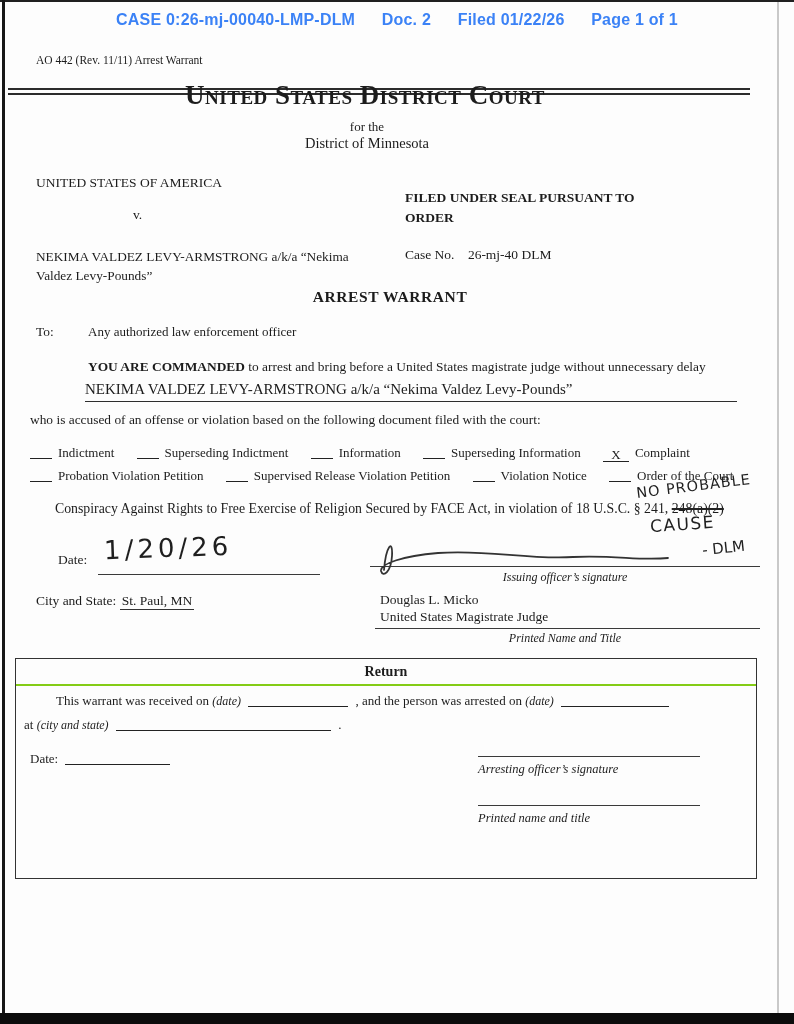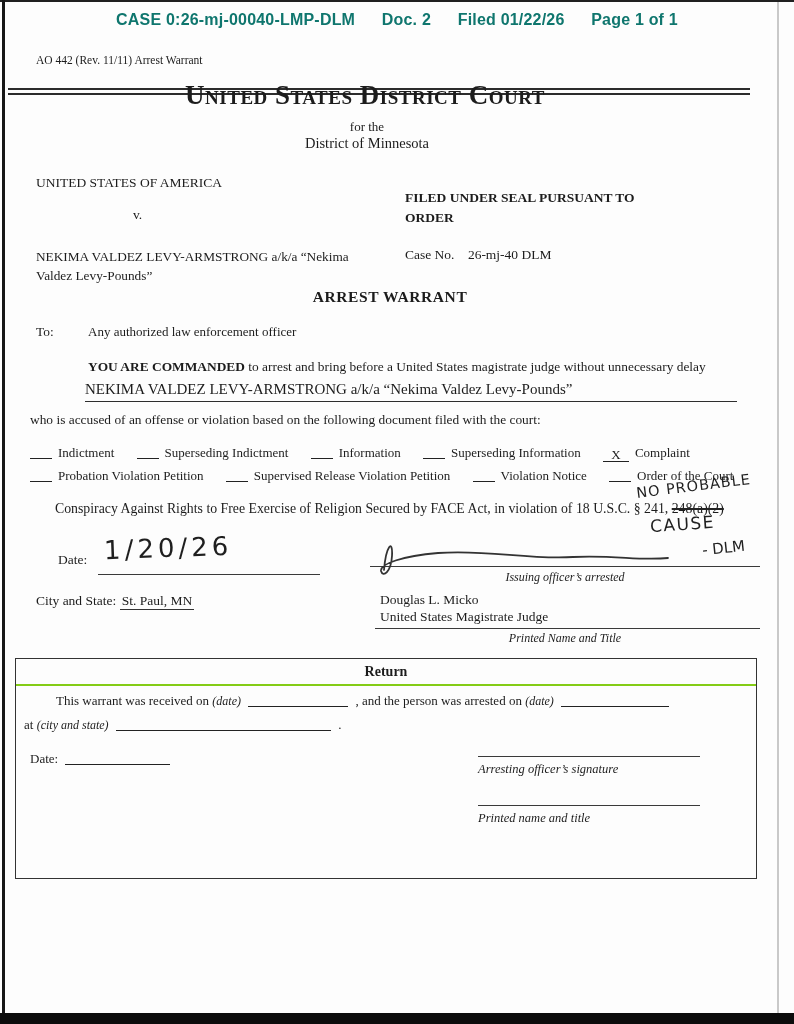--- a/index.html
+++ b/index.html
@@ -14,21 +14,21 @@
 
   
   .edge-left  { left:2px; top:0; width:3px;  height:1014px; background:#171717; }
   .edge-top   { left:0; top:0; width:794px; height:2px;  background:#202020; }
   .edge-bottom{ left:0; top:1013px; width:794px; height:11px; background:#0c0c0c; }
   .edge-right { left:777px; top:2px; width:2px; height:1011px; background:#c9c9c9; }
 
   .case-header {
     left:0; top:11px; width:794px; text-align:center;
     font-family:"Liberation Sans", sans-serif;
-    font-size:16px; font-weight:600; color:#0f766e; letter-spacing:.2px;
+    font-size:16px; font-weight:600; color:#3b82f6; letter-spacing:.2px;
   }
   .case-header span { margin:0 11px; }
 
   .form-id { left:36px; top:54px; font-size:11.5px; }
 
   .double-rule {
     left:8px; top:88px; width:742px; height:3px;
     border-top:2px solid #2c2c2c; border-bottom:2px solid #2c2c2c;
   }
   .court-title {
@@ -183,21 +183,21 @@
   <div class="abs hand ann3">- DLM</div>
 
   <div class="abs date-label">Date:</div>
   <div class="abs hand hand-date">1/20/26</div>
   <div class="line" style="left:98px; top:574px; width:222px;"></div>
 
   <div class="line" style="left:370px; top:566px; width:390px;"></div>
   <svg class="abs" style="left:368px; top:530px;" width="320" height="48" viewBox="0 0 320 48">
     <path d="M16,40 C18,16 25,8 24,26 C23,42 15,48 13,41 C12,34 34,26 70,23 C118,19 160,30 205,27 C248,25 272,31 300,28" fill="none" stroke="#333" stroke-width="1.8" stroke-linecap="round"></path>
   </svg>
-  <div class="abs sig-label">Issuing officer’s arrested</div>
+  <div class="abs sig-label">Issuing officer’s signature</div>
 
   <div class="abs city">
     <span>City and State:</span>
     <span class="val">St. Paul, MN</span>
   </div>
 
   <div class="abs officer-name">Douglas L. Micko</div>
   <div class="abs officer-title">United States Magistrate Judge</div>
   <div class="line" style="left:375px; top:628px; width:385px;"></div>
   <div class="abs printed-label">Printed Name and Title</div>

